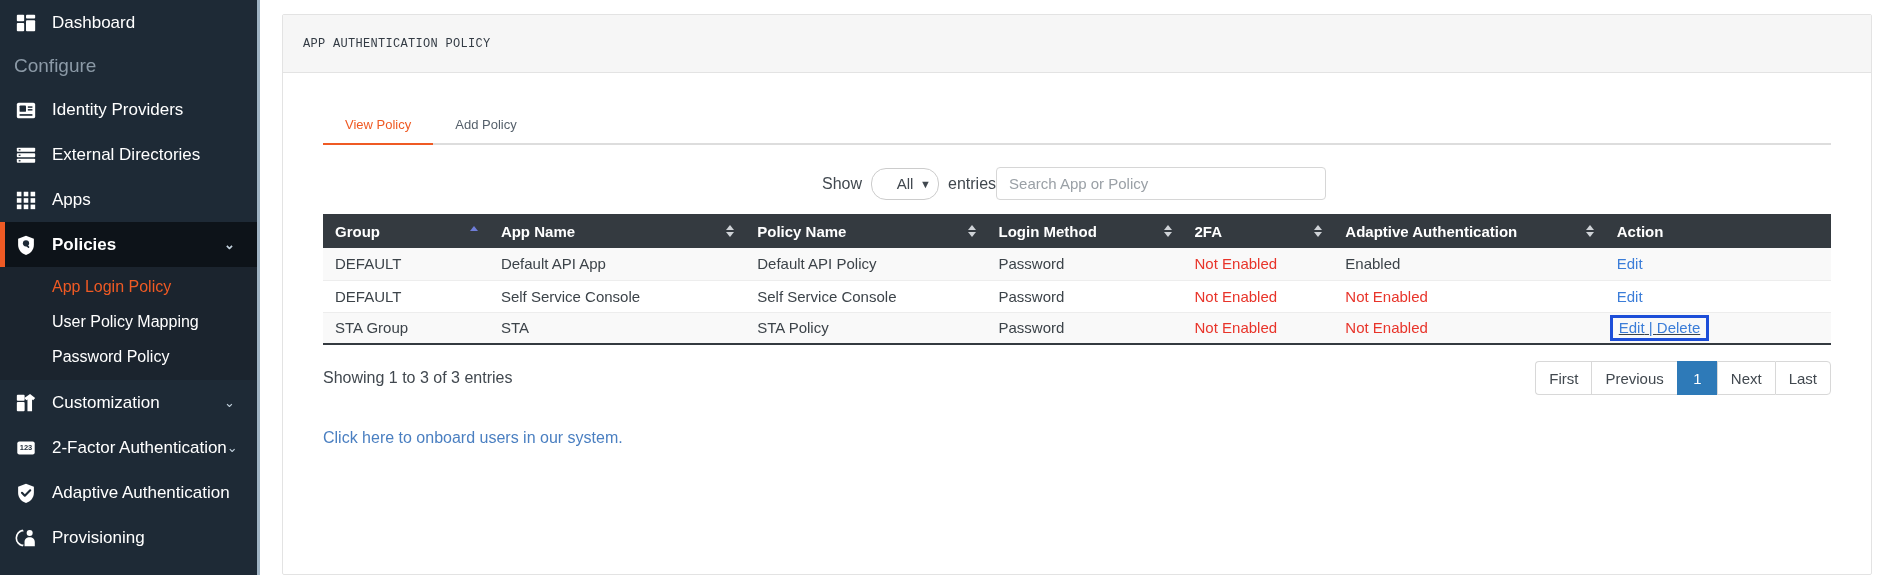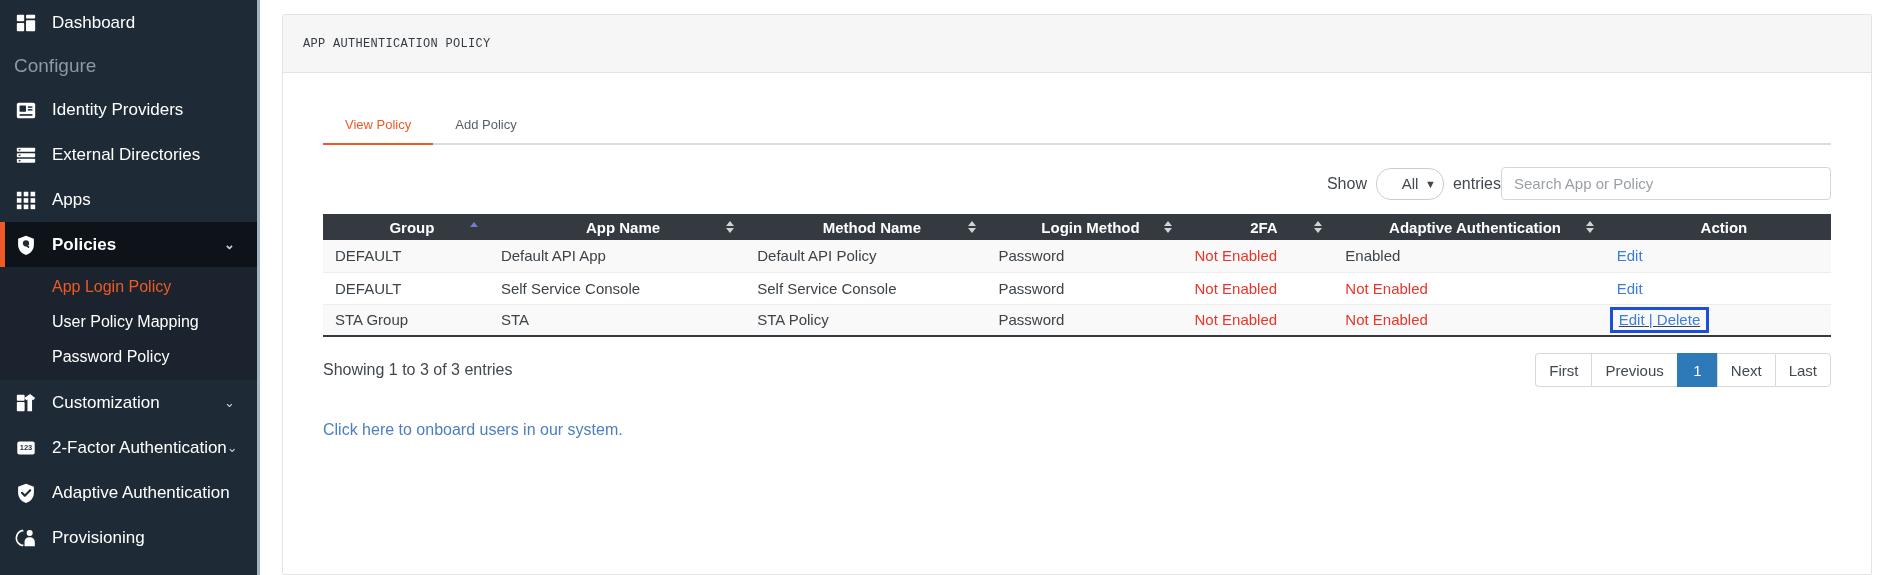--- a/index.html
+++ b/index.html
@@ -99,21 +99,21 @@
     padding: 0 22px 11px 22px;
     cursor: pointer; white-space: nowrap;
   }
   .tab.active {
     color: #ef5a24;
     box-shadow: 0 2px 0 0 #ef5a24;
   }
 
   
   .controls {
-    display: flex; align-items: center; justify-content: flex-end;
+    display: flex; align-items: center; justify-content: center;
     margin: 22px 18px 0 12px;
   }
   .show-wrap { display: flex; align-items: center; font-size: 16px; color: #41484f; gap: 9px; }
   .select-box {
     position: relative;
     border: 1px solid #ccc; border-radius: 15px;
     height: 32px; width: 68px;
     display: flex; align-items: center; justify-content: center;
     background: #fff; cursor: pointer;
   }
@@ -130,22 +130,22 @@
     background: #fff;
   }
   .search-input::placeholder { color: #9aa0a6; }
 
   
   .tbl-wrap { margin: 14px 18px 0 18px; }
   table { width: 100%; border-collapse: collapse; table-layout: fixed; }
   thead tr { background: #343a40; }
   thead th {
     color: #ffffff; font-size: 15px; font-weight: bold;
-    text-align: center;
-    height: 26px; padding: 0 0 0 0;
+    text-align: left;
+    height: 34px; padding: 0 0 0 0;
     vertical-align: middle;
     position: relative;
   }
   thead th .thtext { display: inline-block; padding-left: 12px; }
   .sortico {
     position: absolute; right: 10px; top: 50%; transform: translateY(-50%);
     width: 10px; height: 16px;
   }
   tbody td {
     font-size: 15px; color: #3c4349;
@@ -339,21 +339,21 @@
           <table>
             <thead>
               <tr id="thead-row">
                   <th style="width: 11%;"><span class="thtext">Group</span><span class="sortico"><svg width="10" height="16" viewBox="0 0 10 16">
                         <polygon points="5,3 9,8 1,8" fill="#6f7dd8"></polygon>
                       </svg></span></th>
                   <th style="width: 17%;"><span class="thtext">App Name</span><span class="sortico"><svg width="10" height="16" viewBox="0 0 10 16">
                         <polygon points="5,2 9,7 1,7" fill="#cfd3d7"></polygon>
                         <polygon points="5,14 9,9 1,9" fill="#cfd3d7"></polygon>
                       </svg></span></th>
-                  <th style="width: 16%;"><span class="thtext">Method Name</span><span class="sortico"><svg width="10" height="16" viewBox="0 0 10 16">
+                  <th style="width: 16%;"><span class="thtext">Policy Name</span><span class="sortico"><svg width="10" height="16" viewBox="0 0 10 16">
                         <polygon points="5,2 9,7 1,7" fill="#cfd3d7"></polygon>
                         <polygon points="5,14 9,9 1,9" fill="#cfd3d7"></polygon>
                       </svg></span></th>
                   <th style="width: 13%;"><span class="thtext">Login Method</span><span class="sortico"><svg width="10" height="16" viewBox="0 0 10 16">
                         <polygon points="5,2 9,7 1,7" fill="#cfd3d7"></polygon>
                         <polygon points="5,14 9,9 1,9" fill="#cfd3d7"></polygon>
                       </svg></span></th>
                   <th style="width: 10%;"><span class="thtext">2FA</span><span class="sortico"><svg width="10" height="16" viewBox="0 0 10 16">
                         <polygon points="5,2 9,7 1,7" fill="#cfd3d7"></polygon>
                         <polygon points="5,14 9,9 1,9" fill="#cfd3d7"></polygon>

